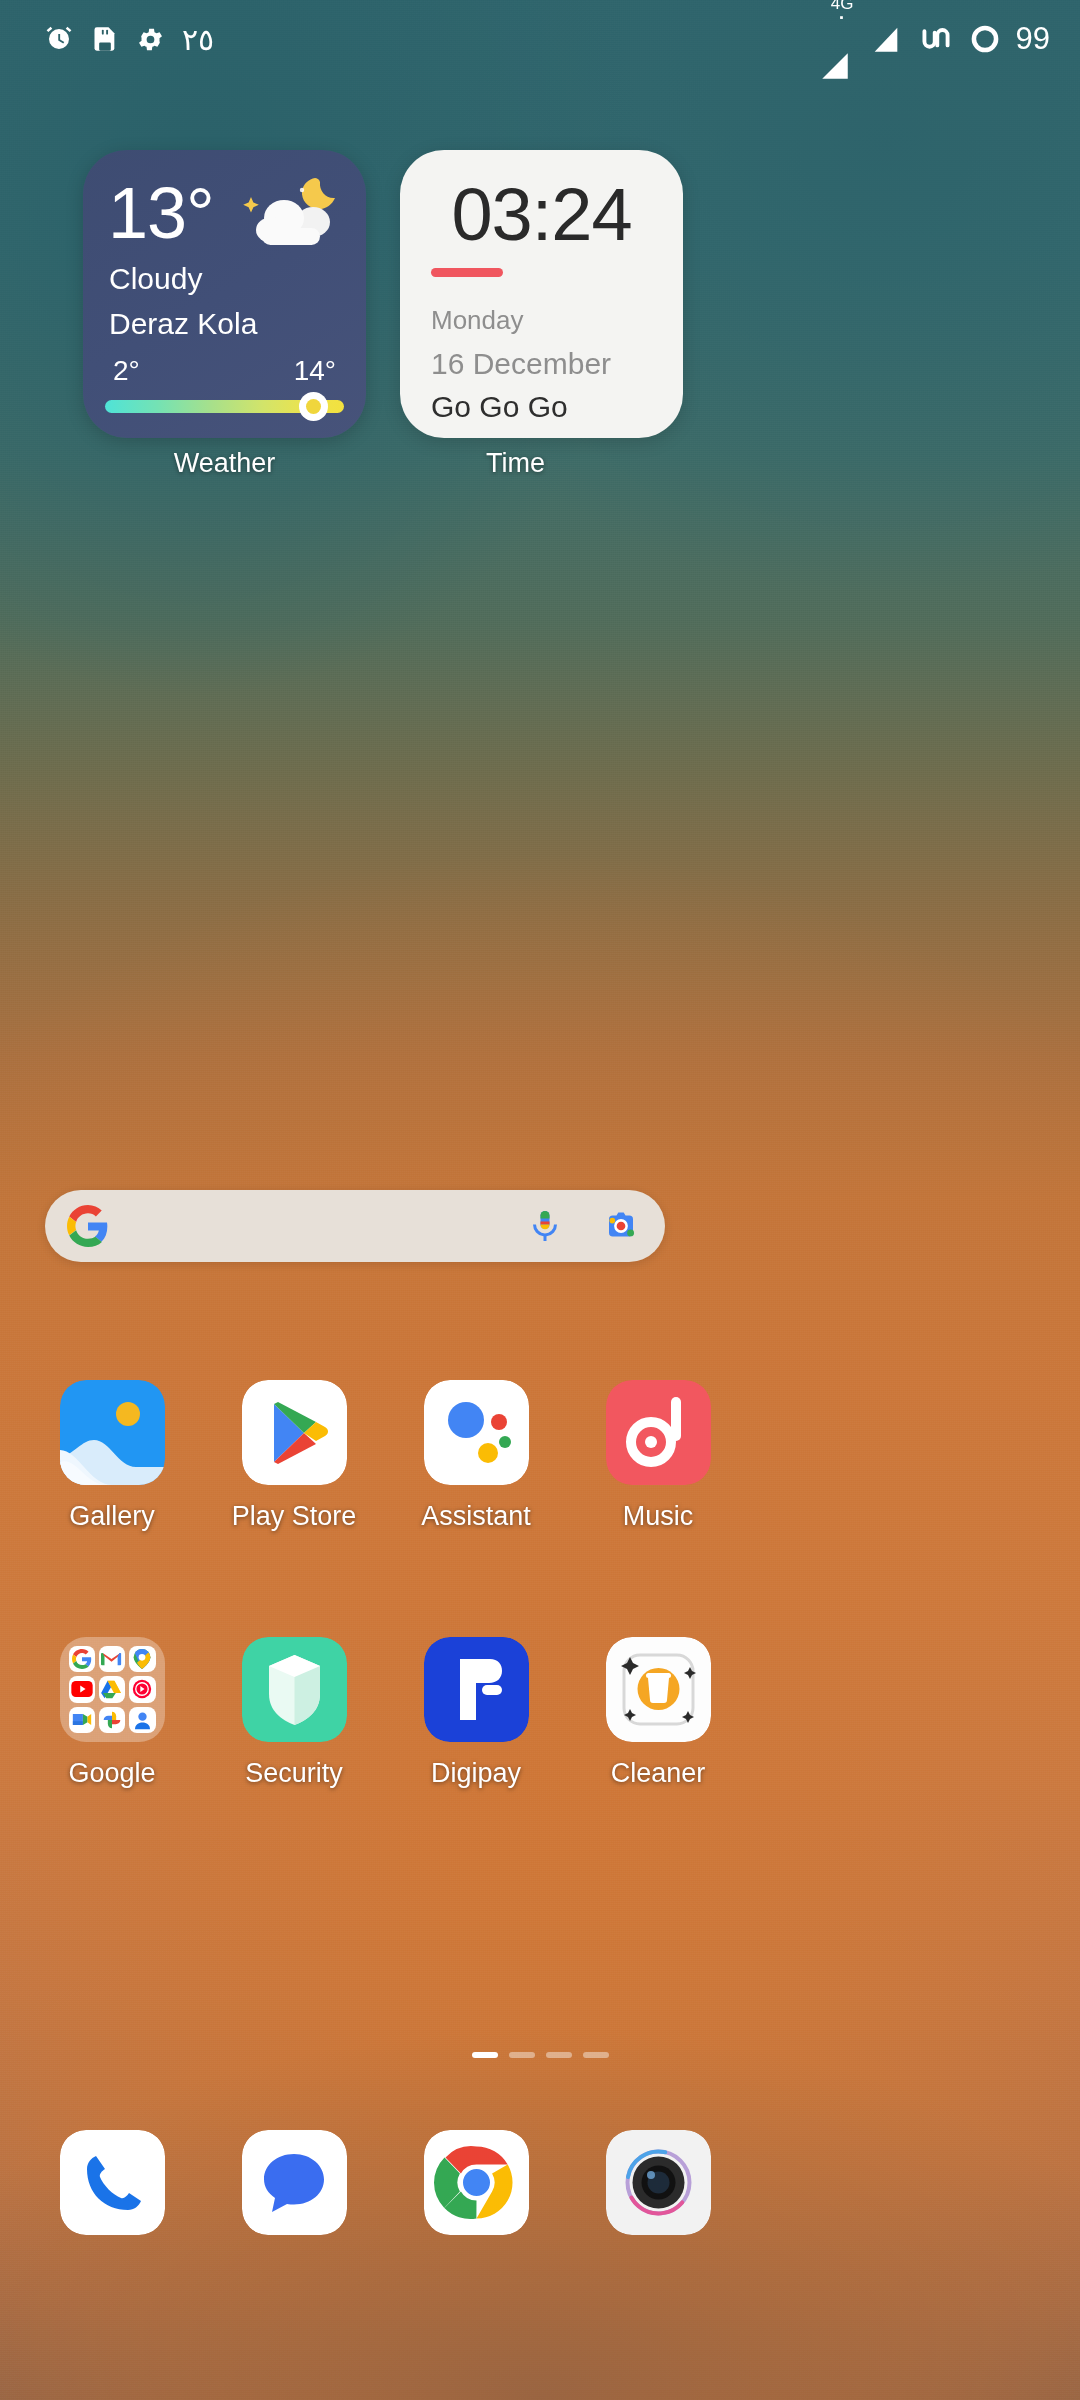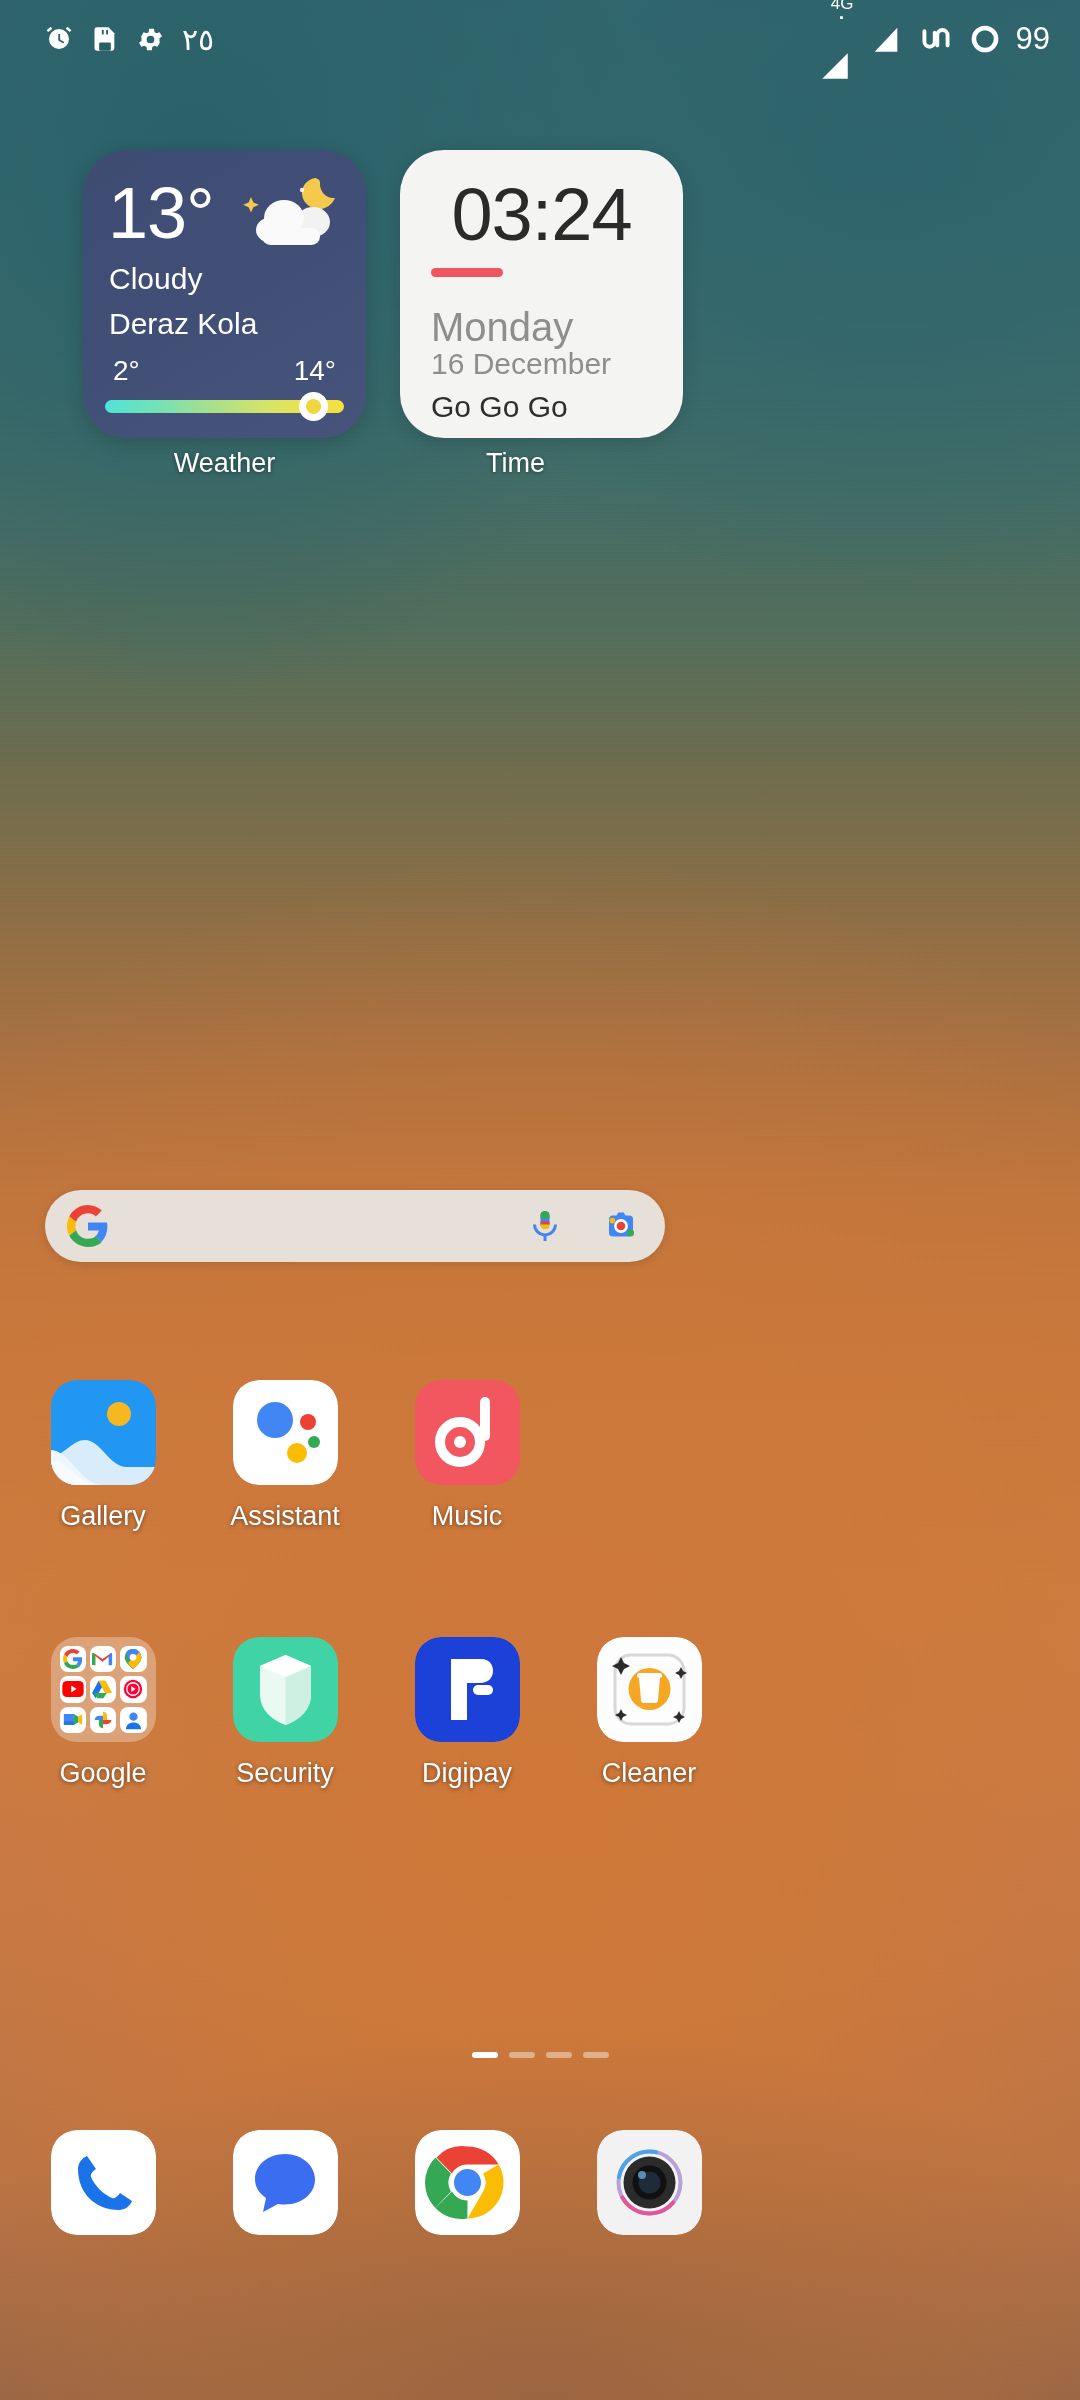--- a/index.html
+++ b/index.html
@@ -104,38 +104,38 @@
     box-shadow:0 4px 18px rgba(0,0,0,.15);
   }
   .t-clock{
     position:absolute; left:0; right:0; top:22px; text-align:center;
     font-size:74px; color:#2a2a2a; letter-spacing:-1px;
   }
   .t-rule{
     position:absolute; left:31px; top:118px; width:72px; height:9px;
     border-radius:5px; background:#f0565f;
   }
-  .t-day{ position:absolute; left:31px; top:155px; font-size:40px; color:#8e8e8e; }
+  .t-day{ position:absolute; left:31px; top:155px; font-size:26px; color:#8e8e8e; }
   .t-date{ position:absolute; left:31px; top:197px; font-size:30px; color:#8e8e8e; }
   .t-note{ position:absolute; left:31px; top:240px; font-size:30px; color:#2e2e2e; }
 
   
   #searchbar{
     position:absolute; left:45px; top:1190px; width:620px; height:72px;
     background:rgba(233,232,228,0.93); border-radius:36px;
     display:flex; align-items:center; justify-content:space-between;
     padding:0 26px 0 22px; box-shadow:0 2px 10px rgba(0,0,0,.12);
   }
   .sb-icons{ display:flex; align-items:center; gap:40px; }
 
   
   #appgrid{ position:absolute; left:0; right:0; top:1380px; }
   .row{ display:flex; }
   .cell{ width:166px; margin:0 8px; display:flex; flex-direction:column; align-items:center; }
-  .row{ padding-left:12px; }
+  .row{ padding-left:21px; }
   .icon{ width:105px; height:105px; border-radius:26px; position:relative; overflow:hidden; }
   .label{
     margin-top:16px; color:#fff; font-size:27px; text-align:center;
     text-shadow:0 1px 4px rgba(0,0,0,.5); white-space:nowrap;
   }
   .row2{ margin-top:105px; }
 
   
   .folder{
     background:rgba(255,255,255,0.30); border-radius:26px;
@@ -297,20 +297,32 @@
           <rect width="105" height="105" rx="26" fill="#2196f3"></rect>
           <circle cx="68" cy="34" r="12" fill="#f5b820"></circle>
           <path d="M0 78c14-4 22-18 34-18 16 0 24 27 42 27h29v18H0z" fill="#d9ecfb"></path>
           <path d="M0 70c18 0 30 35 52 35h53v0H0z" fill="#eff7fe"></path>
           <path d="M0 105V82c16-6 26 23 46 23z" fill="#f7fbff"></path>
         </svg>
       </div>
       <div class="label">Gallery</div>
     </div>
 
+    <div class="cell">
+      <div class="icon">
+        <svg width="105" height="105" viewBox="0 0 105 105">
+          <rect width="105" height="105" rx="26" fill="#fff"></rect>
+          <path d="M32 24v58l30-29z" fill="#4285f4"></path>
+          <path d="M32 24l30 29 12-11-38-20z" fill="#34a853"></path>
+          <path d="M32 82l30-29 12 11-38 20z" fill="#ea4335"></path>
+          <path d="M62 53l12-11 9 5c4 2 4 7 0 9l-9 5z" fill="#fbbc04"></path>
+        </svg>
+      </div>
+      <div class="label">Play Store</div>
+    </div>
 
     <div class="cell">
       <div class="icon">
         <svg width="105" height="105" viewBox="0 0 105 105">
           <rect width="105" height="105" rx="26" fill="#fff"></rect>
           <circle cx="42" cy="40" r="18" fill="#4285f4"></circle>
           <circle cx="75" cy="42" r="8" fill="#ea4335"></circle>
           <circle cx="81" cy="62" r="6" fill="#34a853"></circle>
           <circle cx="64" cy="73" r="10" fill="#fbbc04"></circle>
         </svg>

